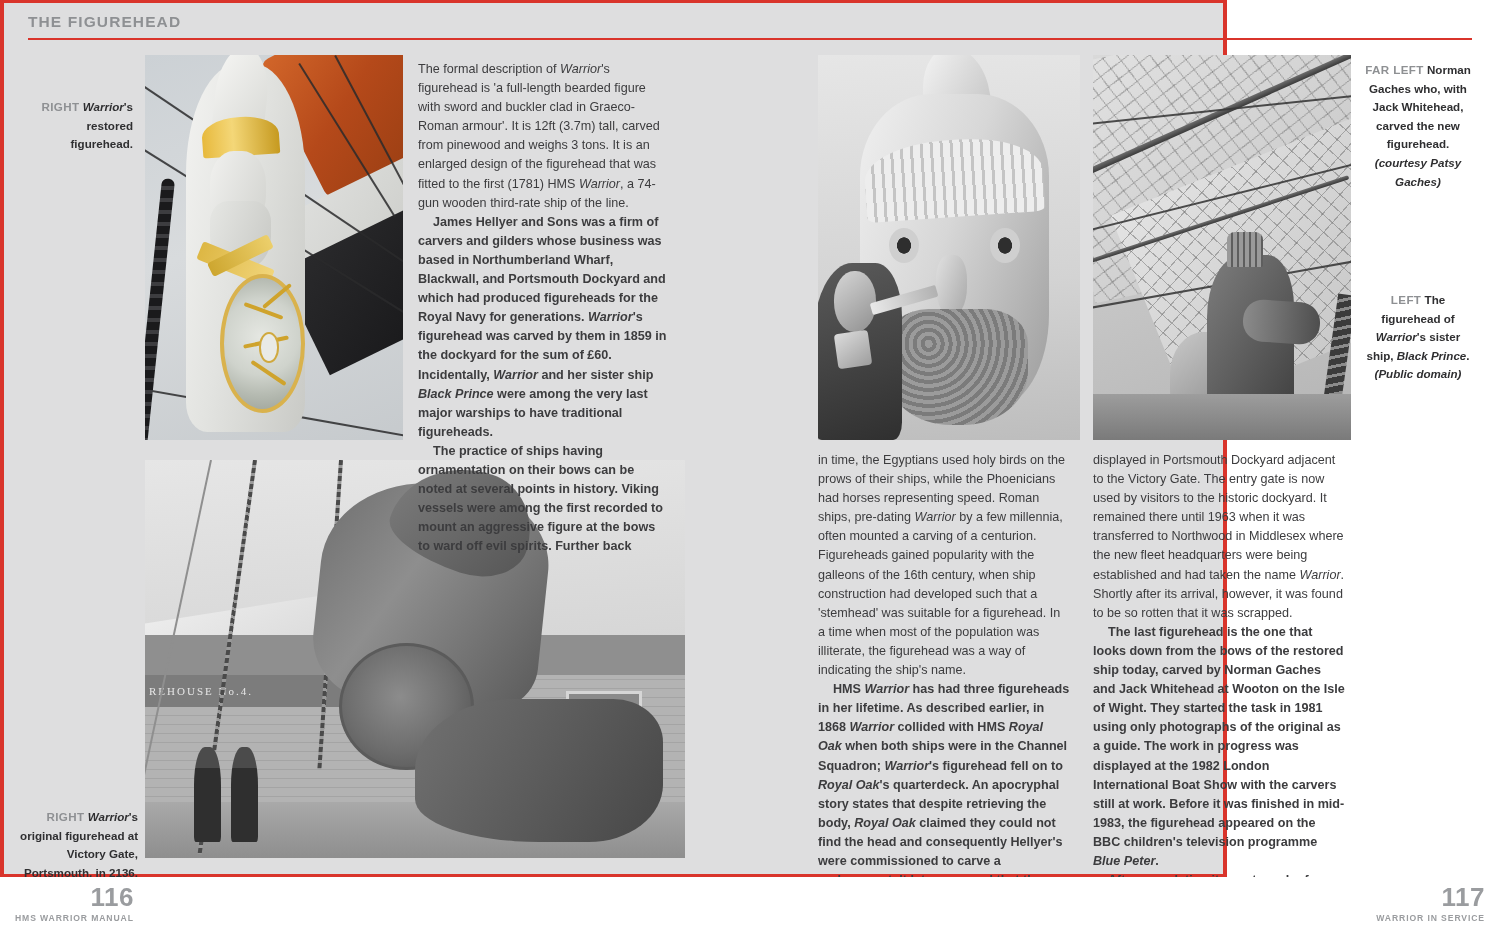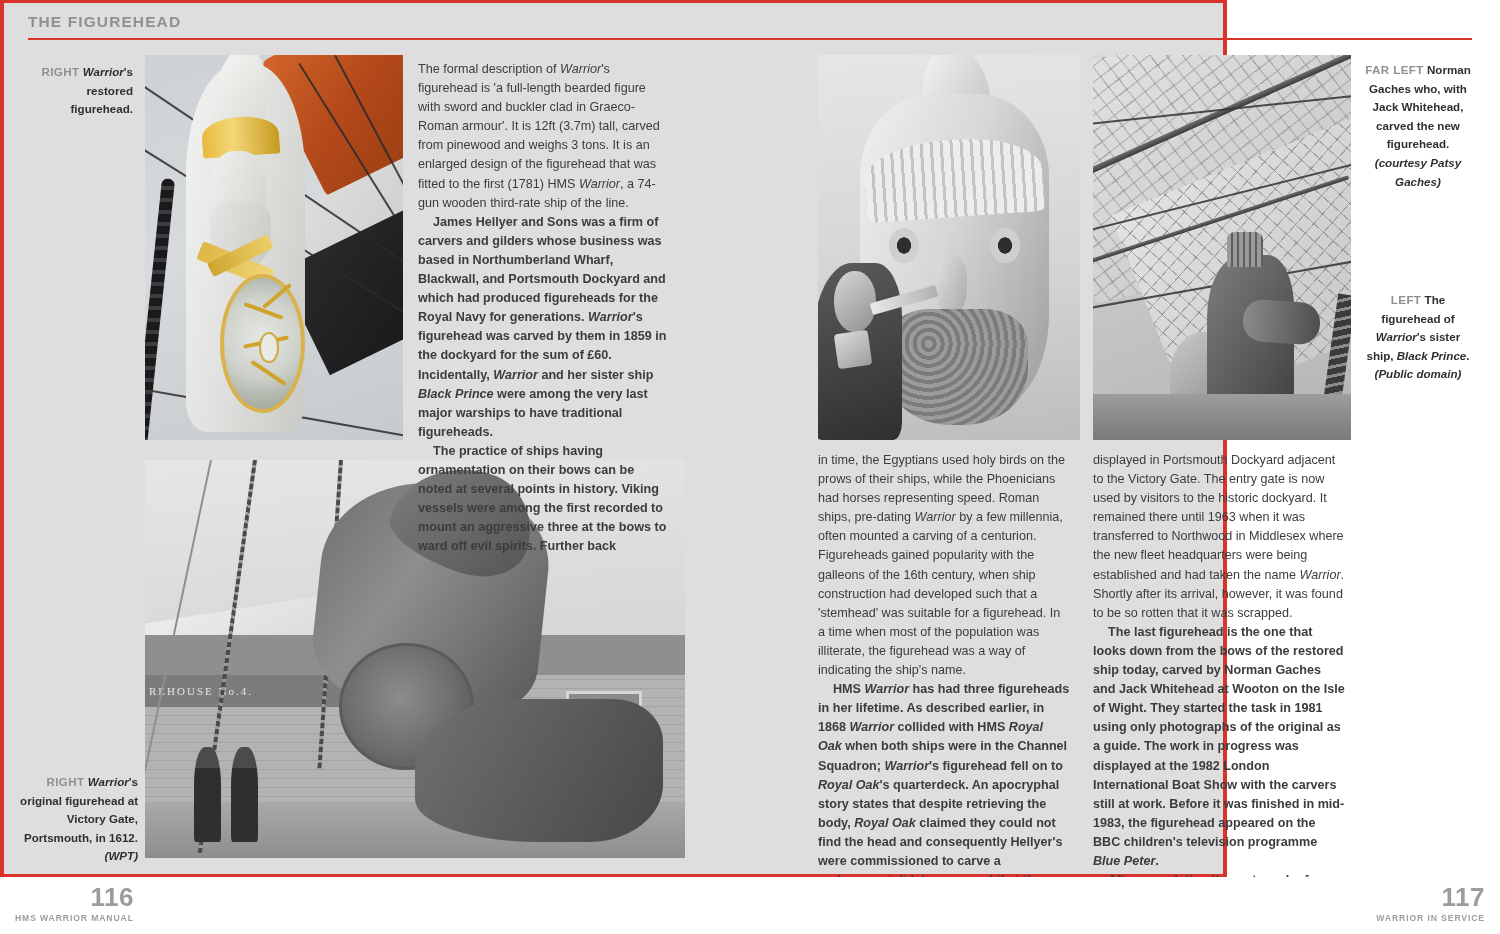--- a/index.html
+++ b/index.html
@@ -83,21 +83,21 @@
   }
   .caption .lead {
     color: #8e9093;
     font-weight: bold;
     letter-spacing: 0.4px;
   }
   .caption .credit {
     font-weight: bold;
     font-style: italic;
   }
-  .caption.right-align { text-align: right; }
+  .caption.right-align { text-align: right; margin-top: 35px; }
   .caption.left-align  { text-align: center; }
 
   i, em { font-style: italic; }
 
   
   .photo {
     position: absolute;
     overflow: hidden;
     background: #9b9b9b;
   }
@@ -401,21 +401,21 @@
       <div class="sunray" style="left:38%; top:66%; width:16%; height:4px; transform:rotate(20deg);"></div>
       <div class="sunray" style="left:38%; top:74%; width:18%; height:4px; transform:rotate(-12deg);"></div>
       <div class="sunray" style="left:40%; top:82%; width:16%; height:4px; transform:rotate(34deg);"></div>
       <div class="sunray" style="left:44%; top:62%; width:14%; height:4px; transform:rotate(-40deg);"></div>
       <div class="shield-boss"></div>
       <div class="chain"></div>
     </div>
 
     <div class="caption right-align" style="left:20px; top:770px; width:118px;">
       <span class="lead">RIGHT</span>
-      <i>Warrior</i><span>'s original figurehead at Victory Gate, Portsmouth, in 1612.</span>
+      <i>Warrior</i><span>'s original figurehead at Victory Gate, Portsmouth, in 2136.</span>
       <span class="credit">(WPT)</span>
     </div>
 
     <div class="photo ph2 bw" style="left:145px; top:457px; width:540px; height:398px;">
       <div class="ph-bw-sky"></div>
       <div class="tarp"></div>
       <div class="shed"></div>
       <div class="shed-upper"></div>
       <div class="signboard">REHOUSE  No.4.</div>
       <div class="window"></div>
@@ -434,21 +434,21 @@
     </div>
 
     <div class="body-col" style="left:418px; top:57px; width:252px;">
       <p>
         <span>The formal description of </span><i>Warrior</i><span>'s figurehead is 'a full-length bearded figure with sword and buckler clad in Graeco-Roman armour'. It is 12ft (3.7m) tall, carved from pinewood and weighs 3 tons. It is an enlarged design of the figurehead that was fitted to the first (1781) HMS </span><i>Warrior</i><span>, a 74-gun wooden third-rate ship of the line.</span>
       </p>
       <p>
         <span>James Hellyer and Sons was a firm of carvers and gilders whose business was based in Northumberland Wharf, Blackwall, and Portsmouth Dockyard and which had produced figureheads for the Royal Navy for generations. </span><i>Warrior</i><span>'s figurehead was carved by them in 1859 in the dockyard for the sum of £60. Incidentally, </span><i>Warrior</i><span> and her sister ship </span><i>Black Prince</i><span> were among the very last major warships to have traditional figureheads.</span>
       </p>
       <p>
-        <span>The practice of ships having ornamentation on their bows can be noted at several points in history. Viking vessels were among the first recorded to mount an aggressive three at the bows to ward off evil spirits. Further back</span>
+        <span>The practice of ships having ornamentation on their bows can be noted at several points in history. Viking vessels were among the first recorded to mount an aggressive figure at the bows to ward off evil spirits. Further back</span>
       </p>
     </div>
 
     <div class="photo ph3 bw" style="left:818px; top:52px; width:262px; height:385px;">
       <div class="ph-bw-sky"></div>
       <div class="crest"></div>
       <div class="head"></div>
       <div class="helm"></div>
       <div class="eyes">
         <div class="eye" style="left:2%;"></div>

